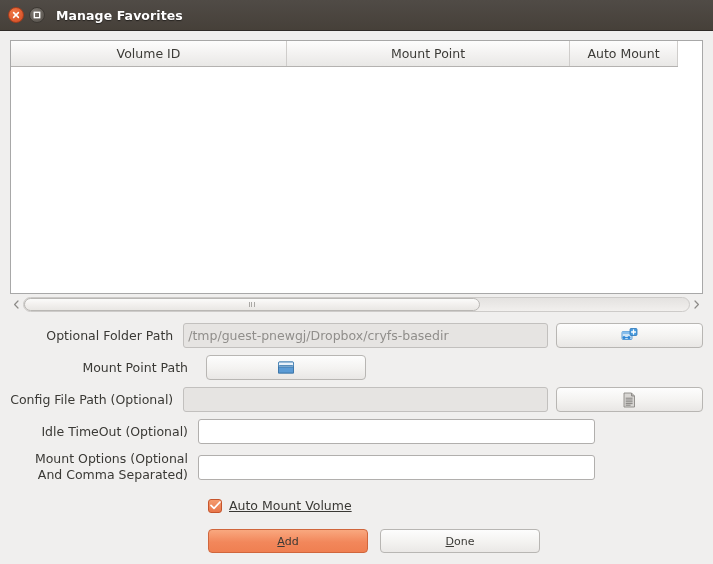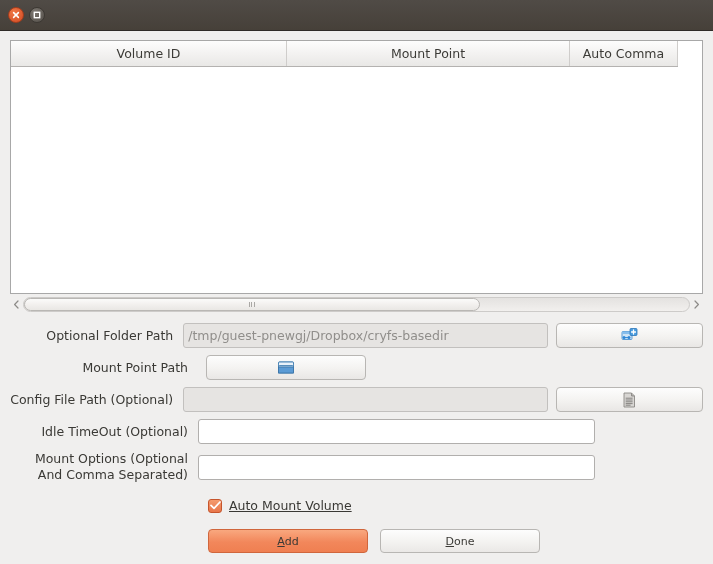--- a/index.html
+++ b/index.html
@@ -301,29 +301,30 @@
         <svg width="8" height="8" viewBox="0 0 8 8">
           <path d="M1.6 1.6 L6.4 6.4 M6.4 1.6 L1.6 6.4" stroke="#ffffff" stroke-width="1.5" stroke-linecap="round"></path>
         </svg>
       </div>
       <div class="winbtn maximize">
         <svg width="8" height="8" viewBox="0 0 8 8">
           <rect x="1.3" y="1.3" width="5.4" height="5.4" fill="none" stroke="#ffffff" stroke-width="1.4"></rect>
         </svg>
       </div>
     </div>
+    <div class="title-text">Manage Favorites</div>
   </div>
 
   <div class="body">
 
     <div class="table-wrap">
       <div class="table-head">
         <div class="th c0">Volume ID</div>
         <div class="th c1">Mount Point</div>
-        <div class="th c2">Auto Comma</div>
+        <div class="th c2">Auto Mount</div>
         <div class="th c3"></div>
       </div>
       <div class="table-rows"></div>
     </div>
 
     <div class="hscroll">
       <div class="sb-arrow">
         <svg width="7" height="9" viewBox="0 0 7 9">
           <path d="M5 1 L1.6 4.5 L5 8" fill="none" stroke="#8d8b88" stroke-width="1.2" stroke-linecap="round" stroke-linejoin="round"></path>
         </svg>

